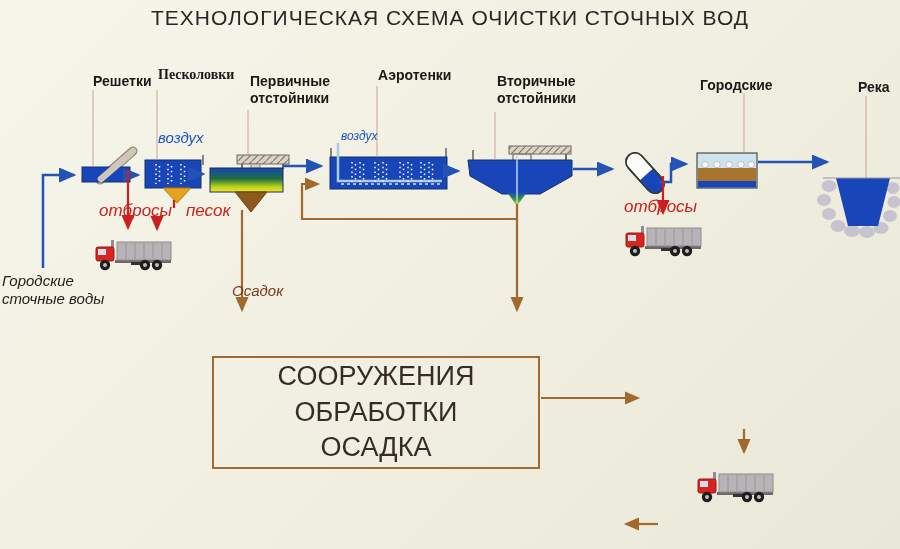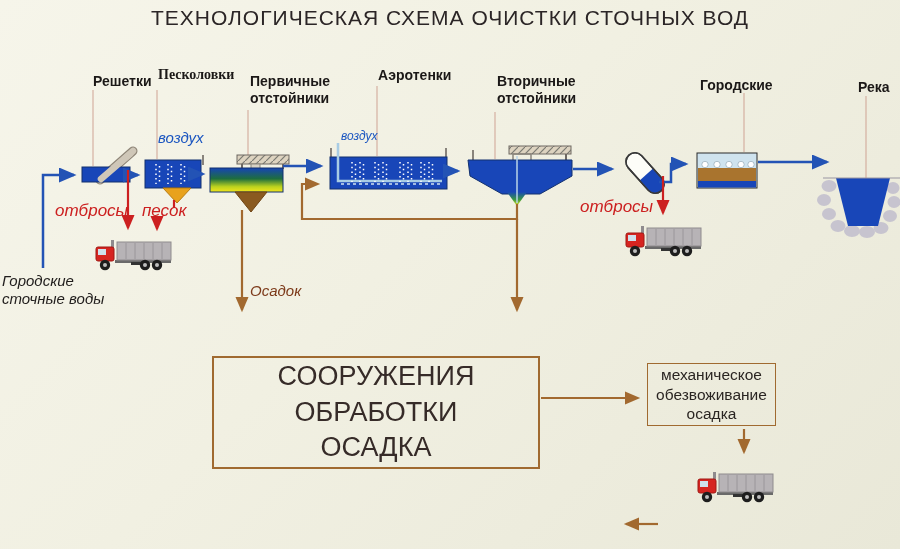--- a/index.html
+++ b/index.html
@@ -23,27 +23,27 @@
   #stage-grit{left:158px;top:67px;font-family:Liberation Serif, serif;}
   #stage-primary{left:250px;top:73px;}
   #stage-aeration{left:378px;top:67px;}
   #stage-secondary{left:497px;top:73px;}
   #stage-tertiary{left:700px;top:77px;}
   #stage-river{left:858px;top:79px;}
   .it{font-style:italic;font-weight:400;}
   #lbl-influent{left:2px;top:272px;font-size:15px;color:#201d1c;line-height:1.22;}
   #lbl-air1{left:158px;top:129px;font-size:15px;color:#1a55c0;}
   #lbl-air2{left:341px;top:129px;font-size:12px;color:#1a55c0;}
-  .red{color:#cc2020;}
+  .red{color:#cc2020;margin-left:44px;}
   #lbl-screenings1{left:55px;top:201px;font-size:17px;}
   #lbl-sand{left:142px;top:201px;font-size:17px;}
   #lbl-screenings2{left:580px;top:197px;font-size:17px;}
   #lbl-return{left:295px;top:224px;font-size:17px;color:#7d2c1a;letter-spacing:0.3px;}
   #lbl-excess{left:528px;top:271px;font-size:15.5px;color:#8c2418;line-height:1.22;}
-  #lbl-sediment{left:250px;top:282px;font-size:15px;color:#7d3a1a;}
+  #lbl-sediment{left:232px;top:282px;font-size:15px;color:#7d3a1a;}
   #box-sludge{
     left:212px;top:320px;width:324px;height:109px;
     border:2px solid #a06a30;display:flex;align-items:center;justify-content:center;
     text-align:center;font-size:27px;color:#362b28;line-height:1.33;margin-top:36px;
   }
   #box-dewater{
     left:647px;top:363px;width:127px;height:61px;
     border:1.5px solid #a06a30;display:flex;align-items:center;justify-content:center;
     text-align:center;font-size:15.5px;color:#2a2522;line-height:1.25;
   }
@@ -250,17 +250,14 @@
   <div id="lbl-air1" class="abs it">воздух</div>
   <div id="lbl-air2" class="abs it">воздух</div>
   <div id="lbl-screenings1" class="abs it red">отбросы</div>
   <div id="lbl-sand" class="abs it red">песок</div>
   <div id="lbl-screenings2" class="abs it red">отбросы</div>
   <div id="lbl-sediment" class="abs it">Осадок</div>
 
   <div id="box-sludge" class="abs pre">СООРУЖЕНИЯ
 ОБРАБОТКИ
 ОСАДКА</div>
-  <div id="box-dewater" class="abs pre">механическое
-обезвоживание
-осадка</div>
 
 </div>
 
 </body></html>

